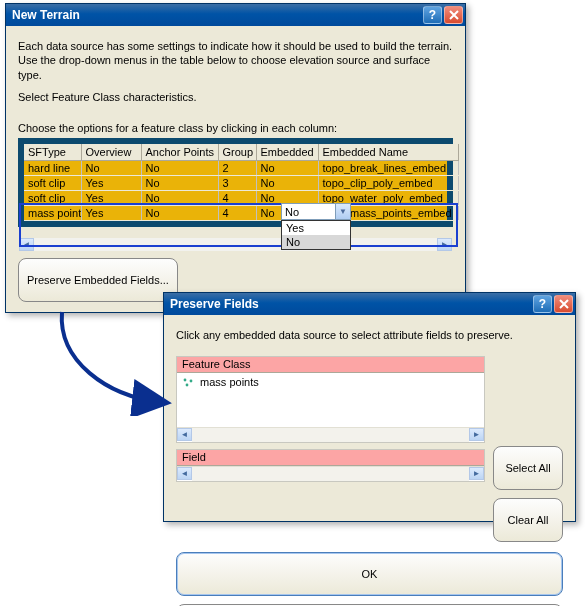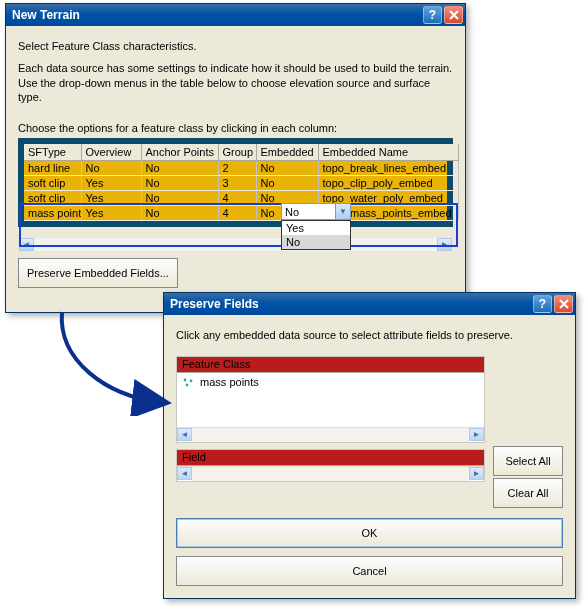--- a/index.html
+++ b/index.html
@@ -42,21 +42,21 @@
     font-family: Arial, sans-serif;
     font-weight: bold;
     font-size: 12px;
     border: 1px solid rgba(255,255,255,0.4);
   }
   .help-btn { background: linear-gradient(to bottom,#5fa3e0,#1e6db7); color:#fff; }
   .close-btn { background: linear-gradient(to bottom,#f08b7b,#d84b2f); color:#fff; }
   .window-body { padding: 10px 12px 12px 12px; }
 
   #win1 { left: 5px; top: 3px; width: 461px; height: 310px; }
-  #win2 { left: 163px; top: 292px; width: 413px; height: 307px; }
+  #win2 { left: 163px; top: 292px; width: 413px; height: 230px; }
 
   .instr { margin: 3px 0 8px 0; line-height: 1.3; }
   .choose-label { margin: 18px 0 4px 0; }
 
   .table-wrap { border: 6px solid #0c4a6e; background: #eab308; }
   table { border-collapse: collapse; width: 100%; table-layout: fixed; font-size: 11px; }
   th, td {
     border-right: 1px solid #c0c0c0;
     border-bottom: 1px solid #ece9d8;
     padding: 1px 4px;
@@ -127,43 +127,43 @@
     background: linear-gradient(to bottom,#dceafd,#bcd5f4);
     border: 1px solid #b3c8e8;
     display:flex;align-items:center;justify-content:center;
     font-size:8px;color:#436a9e;
   }
   .xp-scroll .track { flex:1; position:relative; }
 
   .xp-button {
     display: inline-block;
     min-width: 68px;
-    padding: 8px 8px;
+    padding: 15px 8px;
     background: linear-gradient(to bottom,#fdfdfd,#ece9d8);
     border: 1px solid #888;
-    border-radius: 0;
+    border-radius: 8px;
     text-align: center;
     font-size: 11px;
   }
   .xp-button.def { border: 1px solid #4a7ebb; box-shadow: inset 0 0 0 1px #a6c6ee; }
 
   .preserve-btn { margin-top: 6px; }
 
   .arrow-svg { position:absolute; left:52px; top:306px; pointer-events:none; z-index:20; }
 
   .group-box {
     border: 1px solid #c8c8c0;
     background: #fff;
     padding: 0;
     margin: 6px 0;
     position: relative;
   }
   .group-box .gb-header{
     height: 16px;
-    background: #b91c1c;
+    background: #fca5a5;
     border-bottom: 1px solid #aca899;
     padding: 1px 5px;
   }
   .group-box .gb-body {
     height: 54px;
     padding: 2px 5px;
     overflow: hidden;
     background:#fff;
   }
   .gb-scroll {
@@ -188,39 +188,39 @@
 
   .chk-row{ padding:1px 0; display:flex; align-items:center; }
   .chk {
     width:12px;height:12px;border:1px solid #888;background:#fff;
     display:inline-block;margin-right:5px;
   }
 
   #win2 .window-body { padding:10px 12px 10px 12px; }
   .pf-layout{ display:flex; gap:8px; }
   .pf-left{ flex:1; }
-  .pf-right{ width:70px; display:flex; flex-direction:column; gap:2px; padding-top: 96px;}
+  .pf-right{ width:70px; display:flex; flex-direction:column; gap:8px; padding-top: 96px;}
   .pf-footer{ display:flex; justify-content:flex-end; gap:8px; margin-top:10px;flex-direction:column; }
 </style>
 </head>
 <body>
 
 <div id="win1" class="window">
   <div class="titlebar">
     <span class="title-text">New Terrain</span>
     <span class="titlebar-btn help-btn">?</span>
     <span class="titlebar-btn close-btn">
       <svg width="10" height="10" viewBox="0 0 10 10">
           <path d="M1 1 L9 9 M9 1 L1 9" stroke="#fff" stroke-width="2"></path>
         </svg>
     </span>
   </div>
   <div class="window-body">
+    <div class="instr">Each data source has some settings to indicate how it should be used to build the terrain.  Use the drop-down menus in the table below to choose elevation source and surface type.</div>
     <div class="instr">Select Feature Class characteristics.</div>
-    <div class="instr">Each data source has some settings to indicate how it should be used to build the terrain.  Use the drop-down menus in the table below to choose elevation source and surface type.</div>
     <div class="choose-label">Choose the options for a feature class by clicking in each column:</div>
 
     <div class="table-wrap">
       <table>
         <colgroup>
           <col class="col-sf">
             <col class="col-ov">
             <col class="col-ap">
           <col class="col-gr">
             <col class="col-em">

